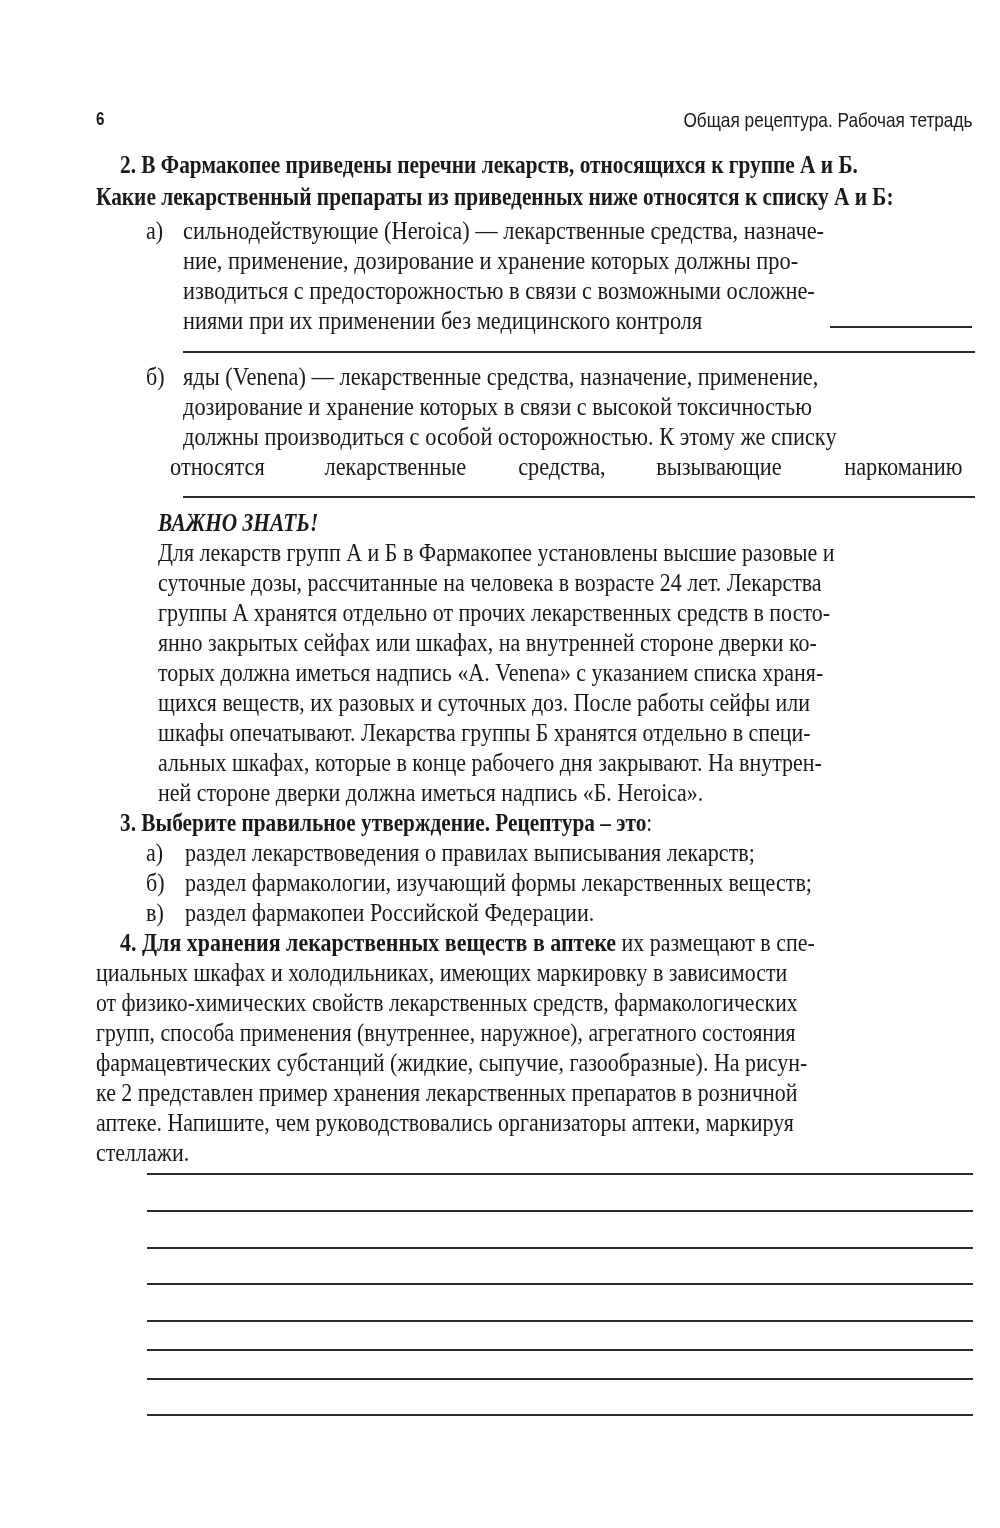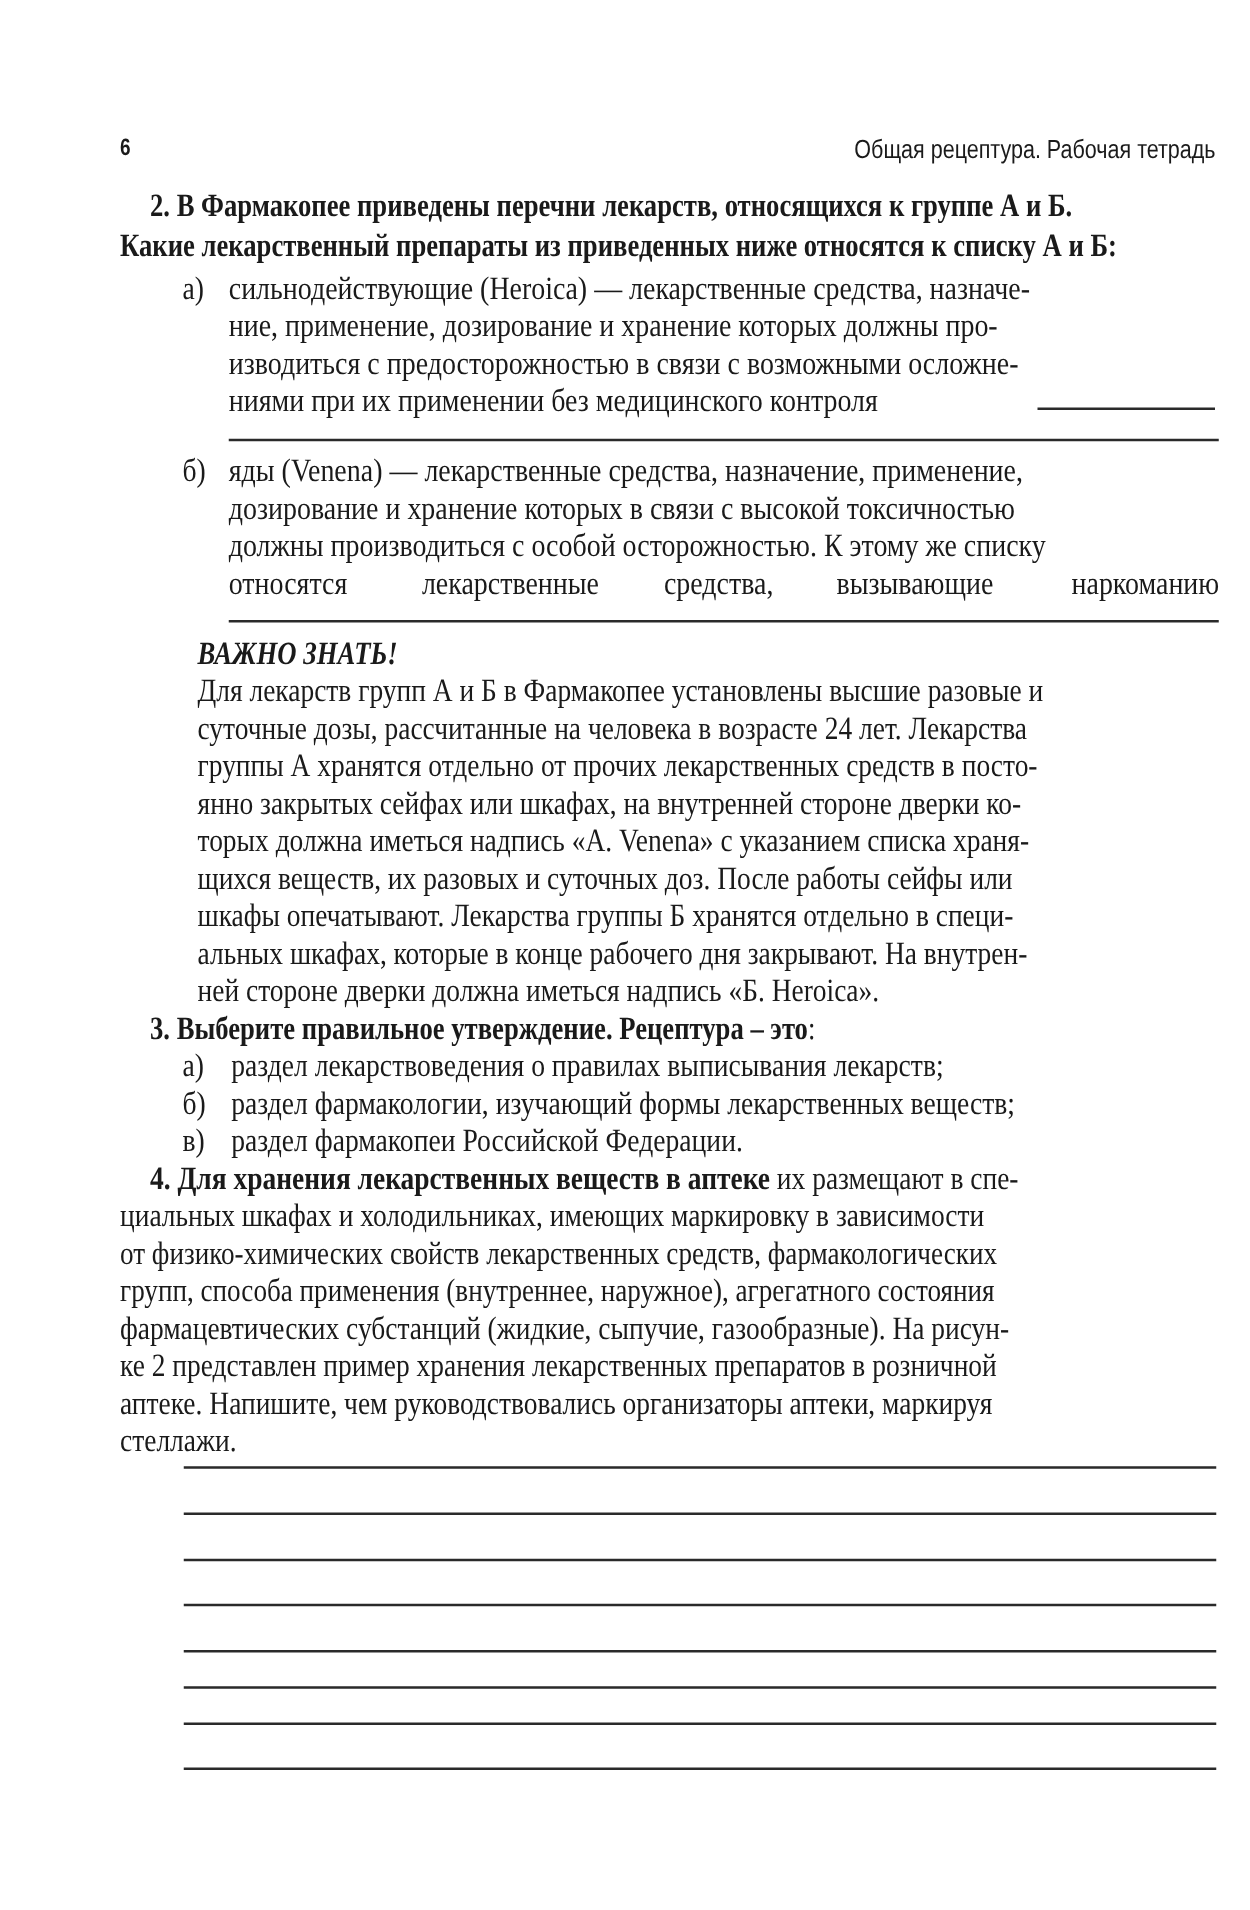--- a/index.html
+++ b/index.html
@@ -46,21 +46,21 @@
       <div class="line" style="left:183px; top:306px; transform:scaleX(0.86);">ниями при их применении без медицинского контроля</div>
       <div class="rule" style="left:830px; top:326px; width:142px;"></div>
       <div class="rule" style="left:183px; top:351px; width:792px;"></div>
     </div>
 
     <div>
       <div class="line" style="left:146px; top:362px; transform:scaleX(0.85);">б)</div>
       <div class="line" style="left:183px; top:362px; transform:scaleX(0.86);">яды (Venena) — лекарственные средства, назначение, применение,</div>
       <div class="line" style="left:183px; top:392px; transform:scaleX(0.86);">дозирование и хранение которых в связи с высокой токсичностью</div>
       <div class="line" style="left:183px; top:422px; transform:scaleX(0.86);">должны производиться с особой осторожностью. К этому же списку</div>
-      <div class="line just" style="left:183px; top:452px; width:792px;">
+      <div class="line just" style="left:170px; top:452px; width:792px;">
         <span style="display:inline-block; transform:scaleX(0.86); transform-origin:left;">относятся</span>
         <span style="display:inline-block; transform:scaleX(0.86);">лекарственные</span>
         <span style="display:inline-block; transform:scaleX(0.86);">средства,</span>
         <span style="display:inline-block; transform:scaleX(0.86);">вызывающие</span>
         <span style="display:inline-block; transform:scaleX(0.86); transform-origin:right;">наркоманию</span>
       </div>
       <div class="rule" style="left:183px; top:496px; width:792px;"></div>
     </div>
   </div>
 

